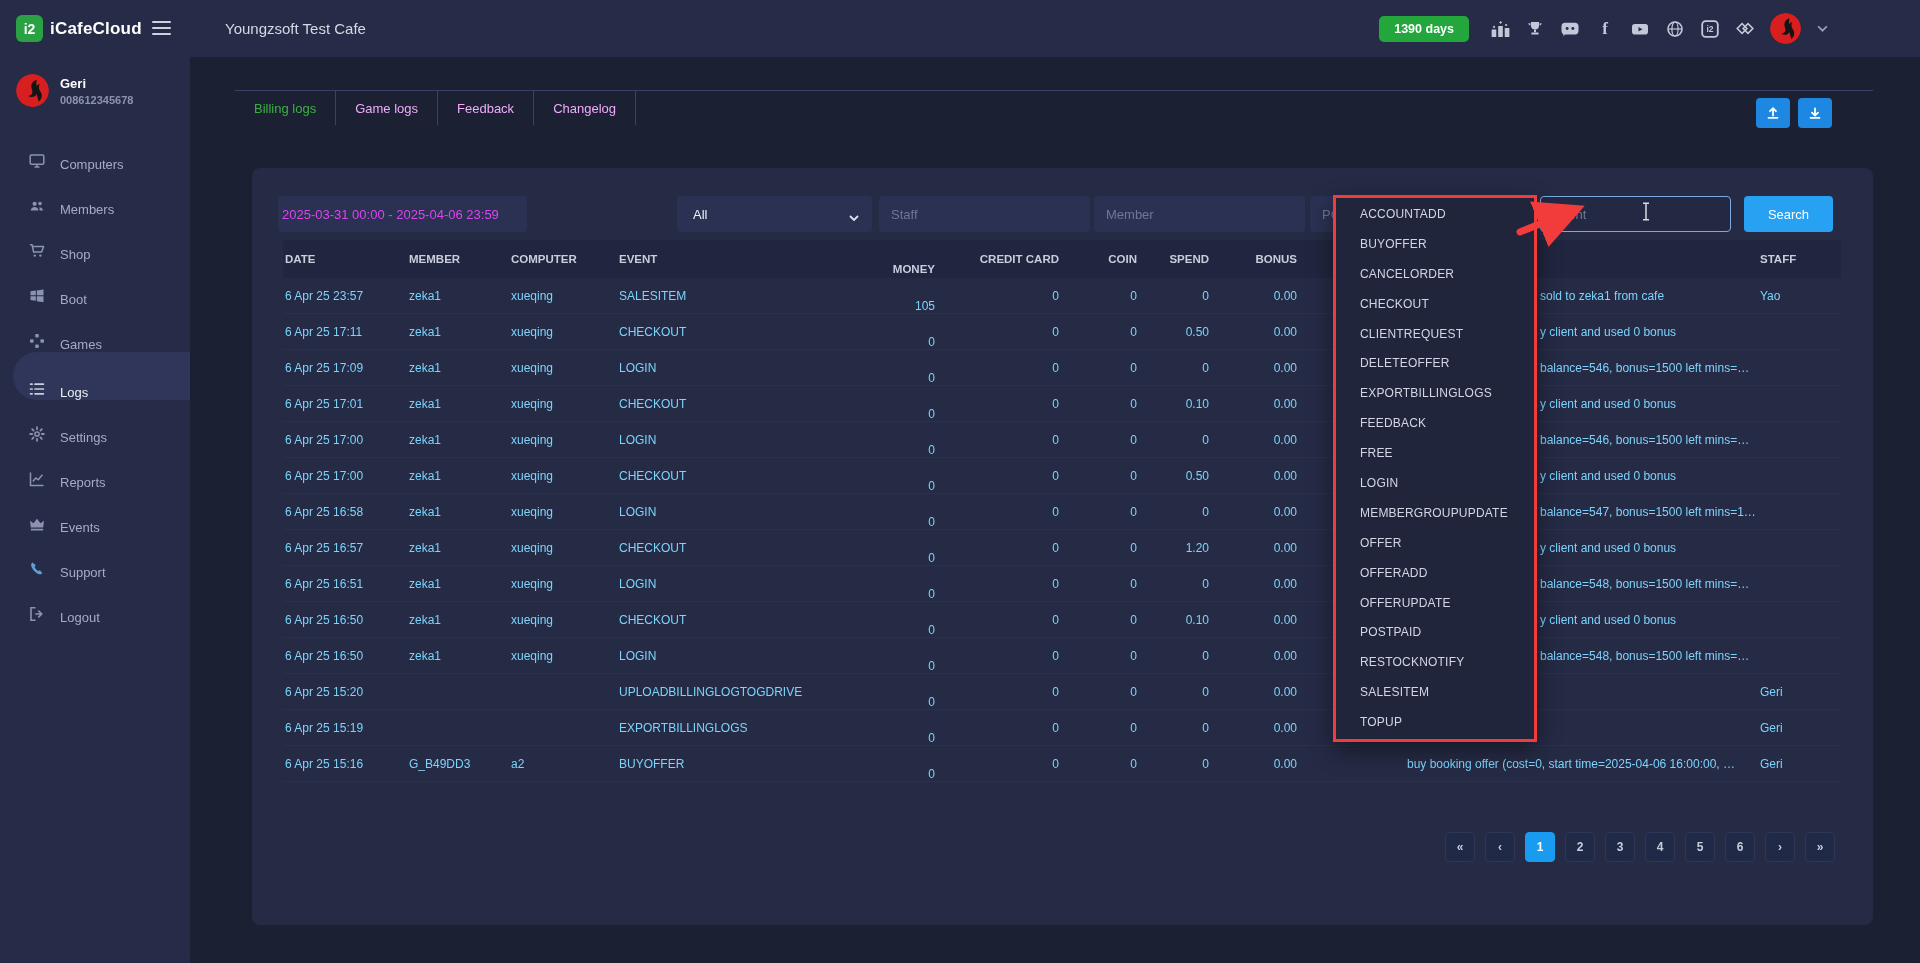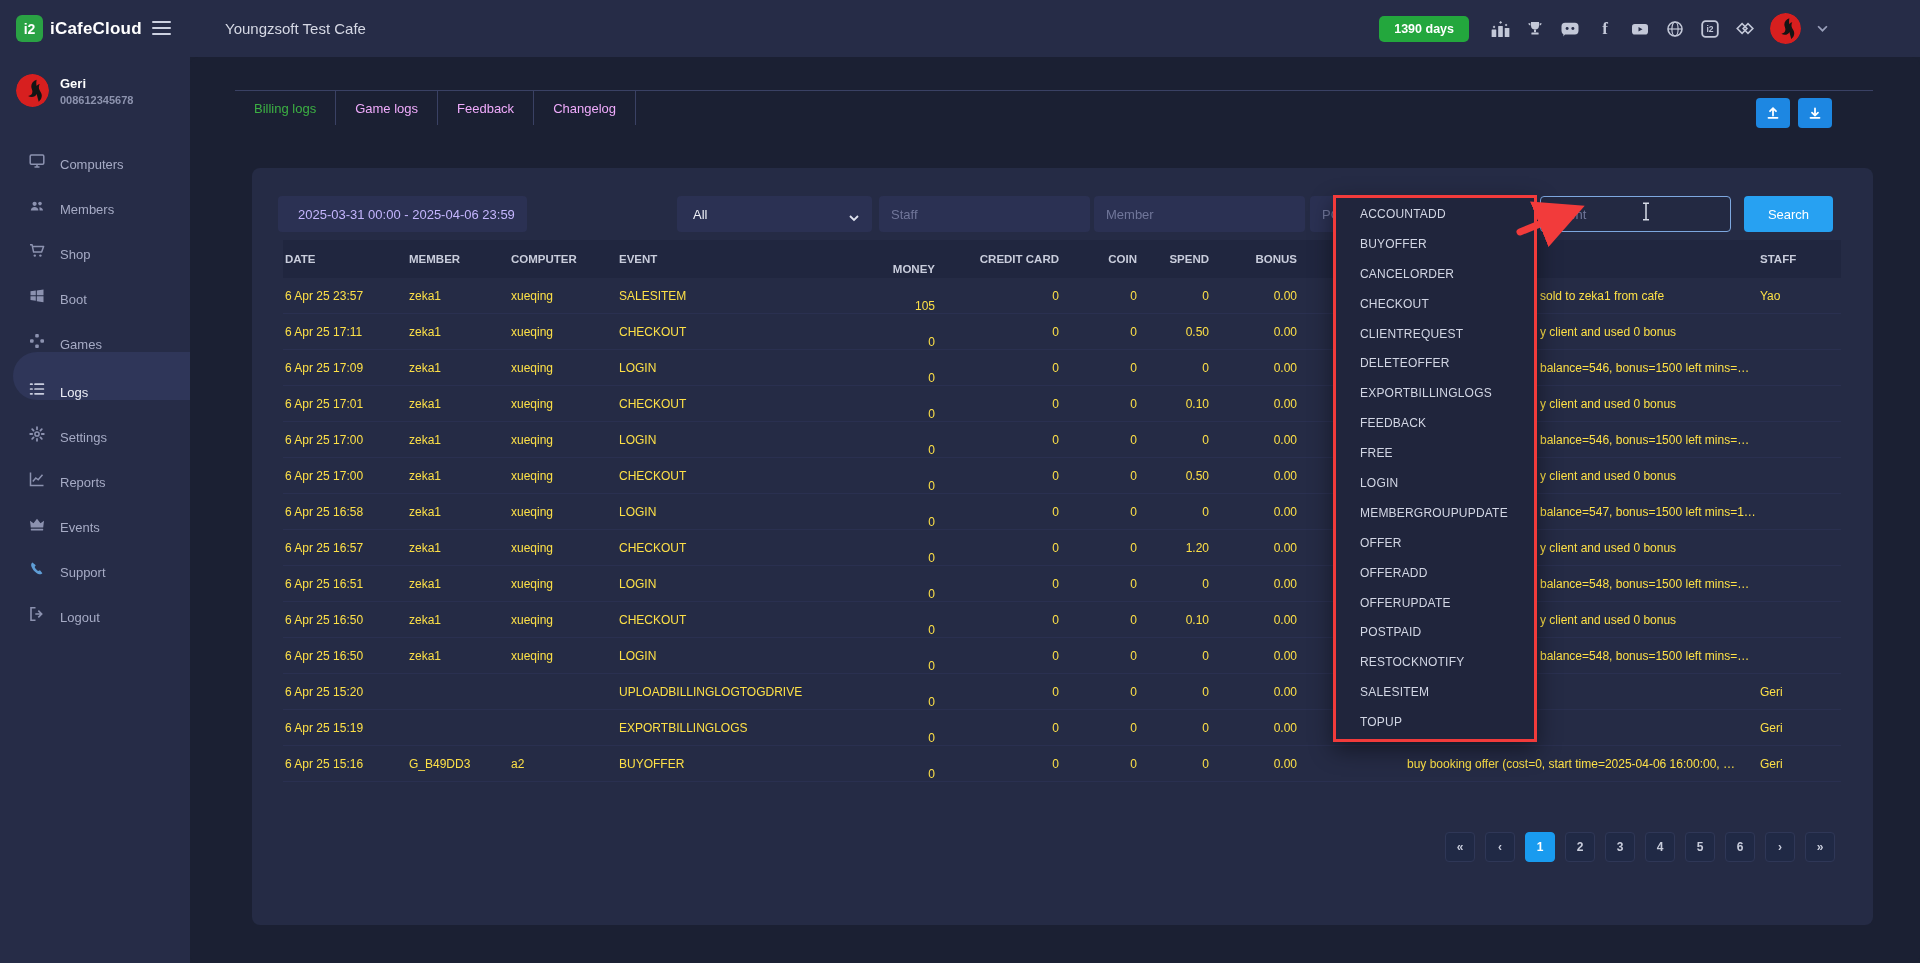--- a/index.html
+++ b/index.html
@@ -50,37 +50,37 @@
   .tab.active { color:#3cb043; }
   .io-buttons { position:absolute; top:41px; right:88px; display:flex; gap:8px; }
   .io-btn { width:34px; height:30px; background:#1d87e2; border-radius:4px; display:flex;
             align-items:center; justify-content:center; cursor:pointer; }
 
   
   .card { position:absolute; left:62px; top:111px; width:1621px; height:757px; background:#252b45; border-radius:8px; }
 
   .fbox { position:absolute; top:28px; height:36px; border-radius:4px; background:#2b3153;
           display:flex; align-items:center; font-size:13px; }
-  .f-date   { left:26px;   width:249px; color:#c4b5fd; padding-left:20px; cursor:pointer; }
+  .f-date   { left:26px;   width:249px; color:#d946ef; padding-left:4px; cursor:pointer; }
   .f-select { left:425px;  width:195px; color:#eef0f7; padding-left:16px; cursor:pointer; }
   .f-select .sel-chev { position:absolute; right:13px; top:14px; }
   .f-staff  { left:627px;  width:211px; }
   .f-member { left:842px;  width:211px; }
   .f-pc     { left:1058px; width:211px; }
   .f-event  { left:1288px; width:191px; background:#232942; border:1px solid #7ea8e0; }
   .ph { color:#70769a; padding-left:12px; }
   .f-search { left:1492px; width:89px; background:#27a1f2; color:#fff; justify-content:center;
               font-weight:500; cursor:pointer; }
 
   
   .table { position:absolute; left:31px; top:72px; width:1558px; }
   .thead { display:flex; align-items:center; height:38px; background:#20263f;
            font-size:11.5px; font-weight:700; color:#c9cddc; }
   .trow { display:flex; align-items:center; height:36px; border-bottom:1px solid #2a3050;
-          font-size:12px; color:#fde047; }
+          font-size:12px; color:#7dd3fc; }
   .cell { flex:none; white-space:nowrap; overflow:hidden; }
   .c-date{width:126px; padding-left:2px;} .c-member{width:102px;} .c-computer{width:108px;}
   .c-event{width:196px;} .c-money{width:120px;margin-top:20px;} .c-cc{width:124px;} .c-coin{width:78px;}
   .c-spend{width:72px;} .c-bonus{width:88px;}
   .c-note{width:463px; padding-left:110px;} .c-staff{width:81px;}
   .num{text-align:right;}
   .trow.cut .c-note { padding-left:243px; }
 
   
   .pagination { position:absolute; right:38px; top:664px; display:flex; gap:10px; }

